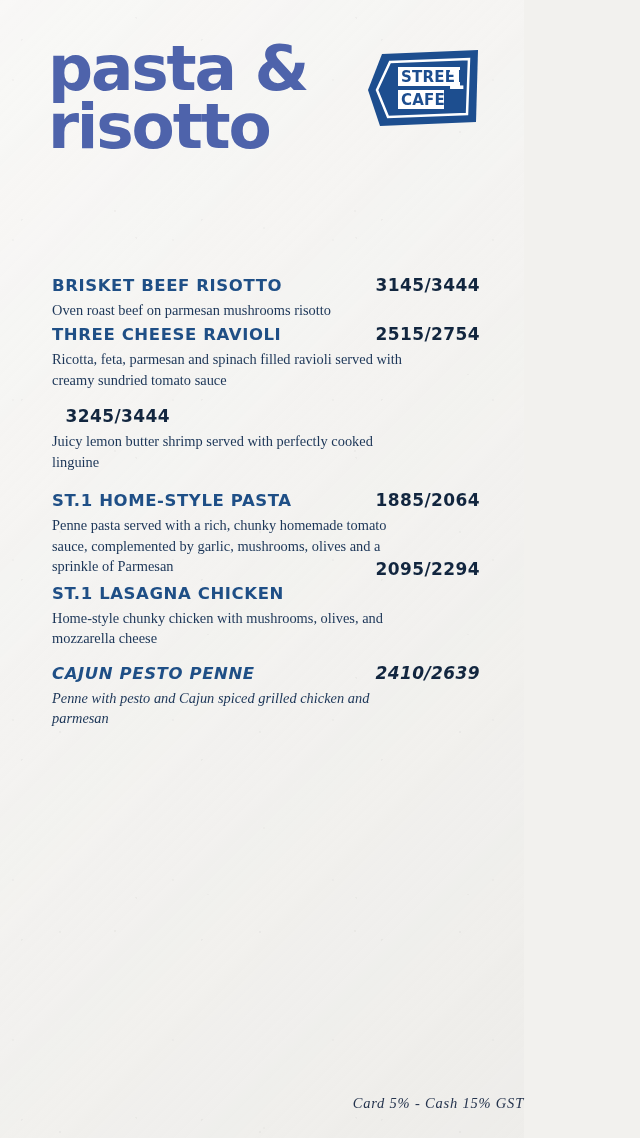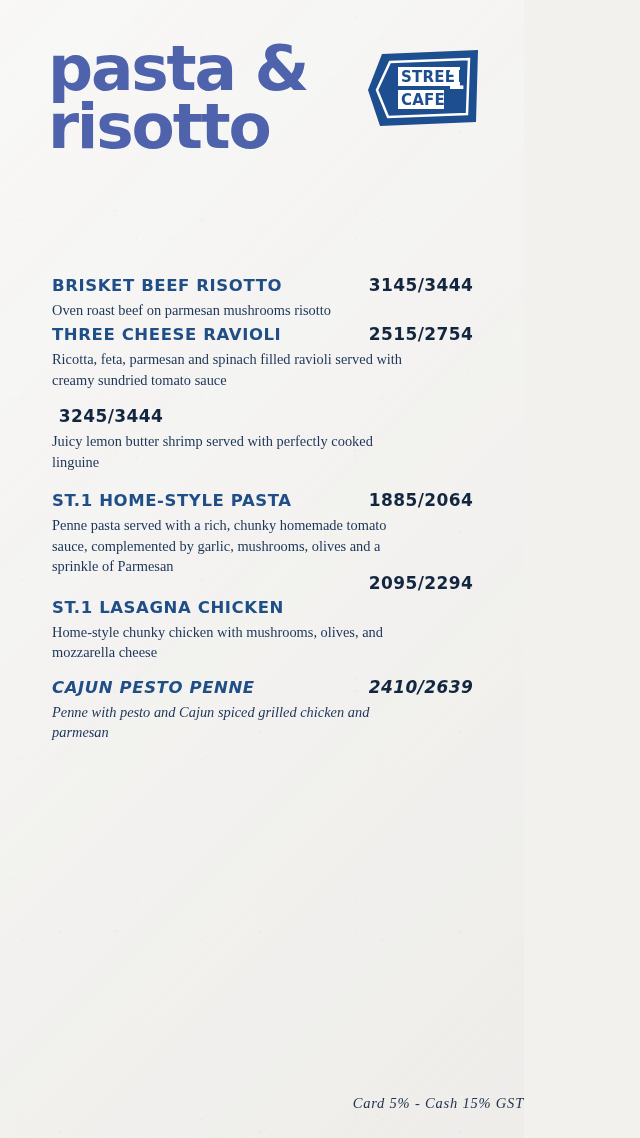--- a/index.html
+++ b/index.html
@@ -98,37 +98,37 @@
     text-transform: uppercase;
     white-space: nowrap;
   }
   .item-price {
     font-family: "DejaVu Sans", sans-serif;
     font-weight: 700;
     font-size: 17px;
     letter-spacing: 0.4px;
     color: #12263f;
     white-space: nowrap;
-    text-align: center;
+    text-align: right;
     min-width: 118px;
   }
   .item-desc {
     font-family: "Liberation Serif", serif;
     font-size: 14.4px;
     line-height: 1.42;
     color: #1b3557;
     margin-top: 5px;
     max-width: 360px;
   }
 
   
   .item.i0 { margin-bottom: 4px; }
   .item.i1 { margin-bottom: 16px; }
   .item.i2 { margin-bottom: 18px; }
-  .item.i3 { margin-bottom: 20px; }
+  .item.i3 { margin-bottom: 6px; }
   .item.i4 { margin-bottom: 14px; }
   .item.i5 { margin-bottom: 8px; font-style: italic; }
 
   
   .item.i4 .item-price { position: relative; top: -24px; }
 
   
   .footer {
     position: absolute;
     left: 0;

